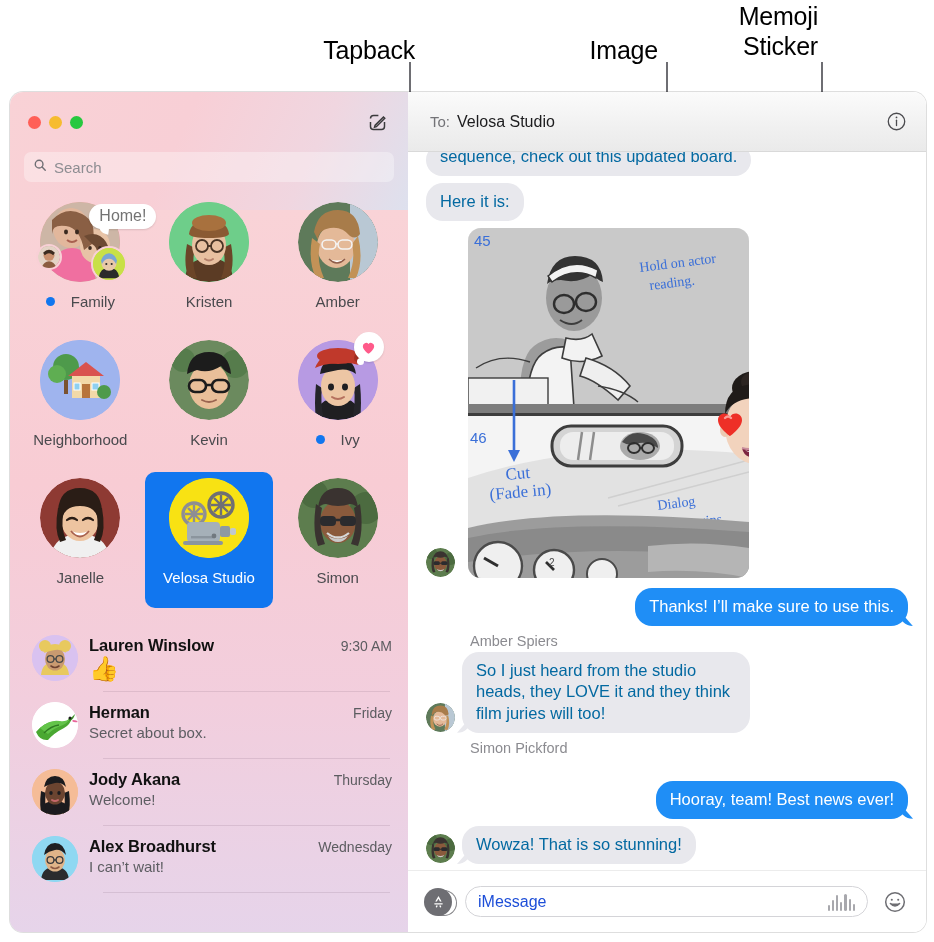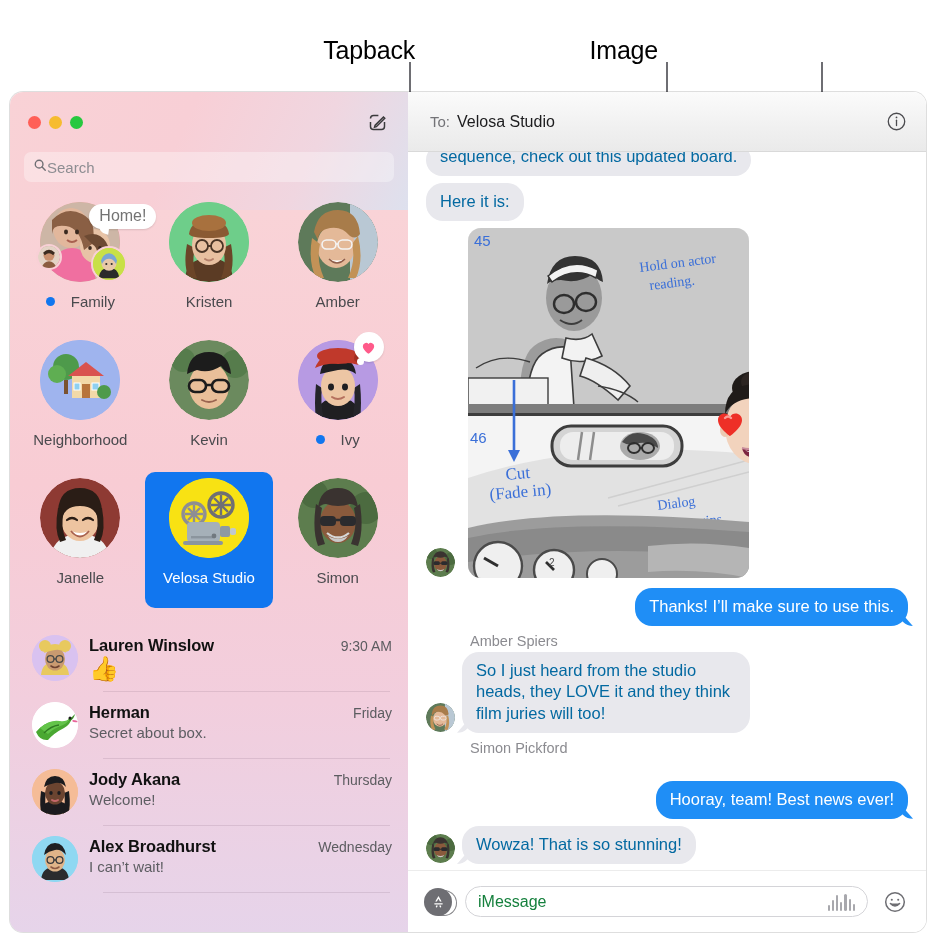--- a/index.html
+++ b/index.html
@@ -81,21 +81,21 @@
     margin-left: auto;
     width: 26px; height: 26px;
     display:flex; align-items:center; justify-content:center;
     color: #3a3a3c;
   }
 
   .search-wrap { padding: 0 14px; }
   .search-field {
     height: 30px; border-radius: 7px;
     background: rgba(255,255,255,0.33);
-    display: flex; align-items: center; 
+    display: flex; align-items: center; gap: 7px;
     padding: 0 9px;
   }
   .search-text { font-size: 15px; color: #8d8d92; }
 
   
   .pinned-grid {
     margin-top: 14px;
     padding: 0 6px;
     display: grid;
     grid-template-columns: repeat(3, 1fr);
@@ -311,41 +311,43 @@
     opacity: 0.85;
   }
   .msg-input {
     flex: 1 1 auto; height: 31px;
     border: 1px solid #d4d4d8;
     border-radius: 16px;
     display:flex; align-items:center;
     padding: 0 12px;
     background:#fff;
   }
-  .msg-placeholder { font-size: 16px; color:#15803d; flex:1 1 auto; }
+  .msg-placeholder { font-size: 16px; color:#1d4ed8; flex:1 1 auto; }
   .audio-icon { display:flex; align-items:flex-end; gap:2px; height:18px; }
   .audio-icon i { display:block; width:2.2px; background:#a8a8ad; border-radius:1.5px; }
   .emoji-btn {
     width: 27px; height: 27px; flex: 0 0 27px;
     display:flex; align-items:center; justify-content:center;
     color: #6e6e73;
   }
 </style>
 </head>
 <body>
 
 <div id="root">
 
   <div class="callout-label" style="left:281px; top:36px; width:134px;">Tapback</div>
   <div class="leader leader-v" style="left:409px; top:62px; height:300px;"></div>
   <div class="leader leader-h" style="left:380px; top:361px; width:30px;"></div>
 
   <div class="callout-label" style="left:500px; top:36px; width:158px;">Image</div>
   <div class="leader leader-v" style="left:666px; top:62px; height:168px;"></div>
 
+  <div class="callout-label" style="left:660px; top:2px; width:158px;">Memoji
+Sticker</div>
   <div class="leader leader-v" style="left:821px; top:62px; height:326px;"></div>
   <div class="leader leader-h" style="left:786px; top:387px; width:36px;"></div>
 
   <div id="window">
 
     <div id="sidebar">
 
       <div class="sb-titlebar">
         <div class="traffic">
           <span class="tl red"></span>

